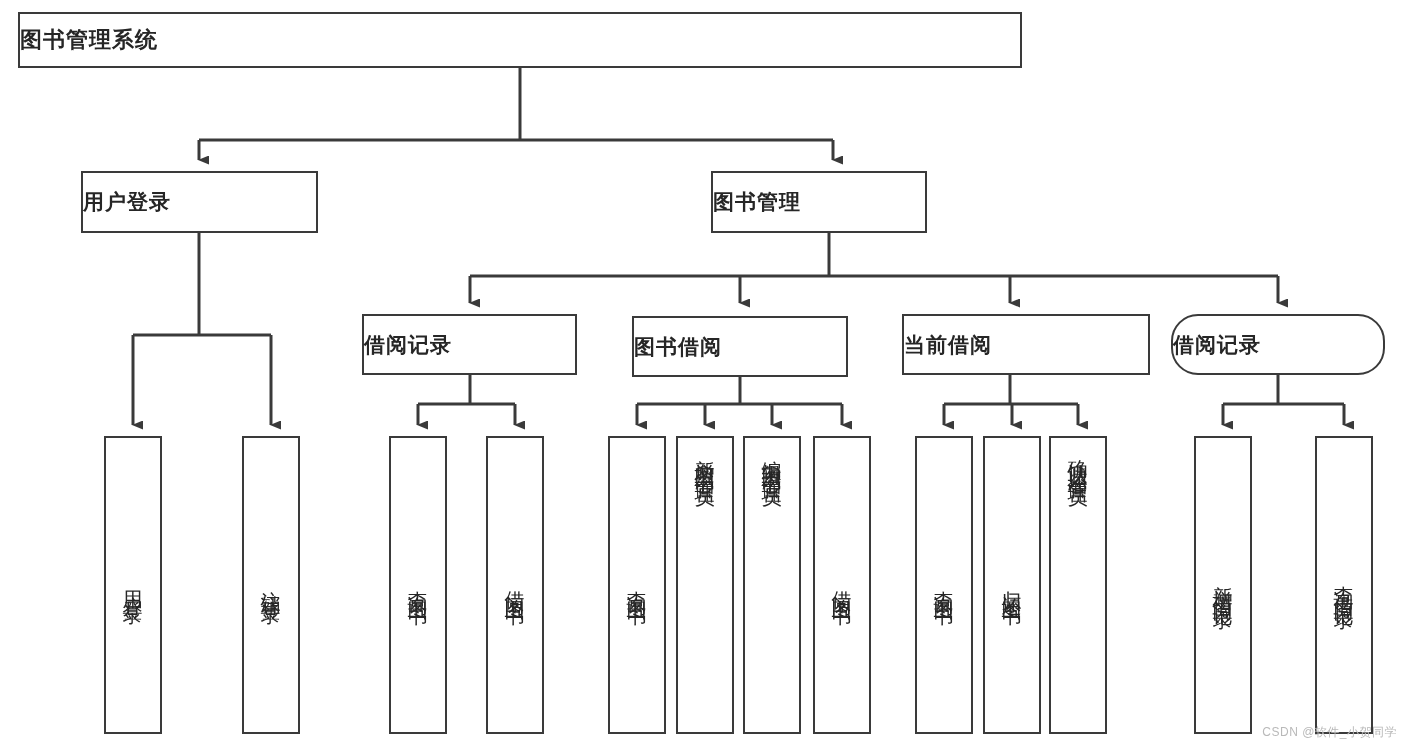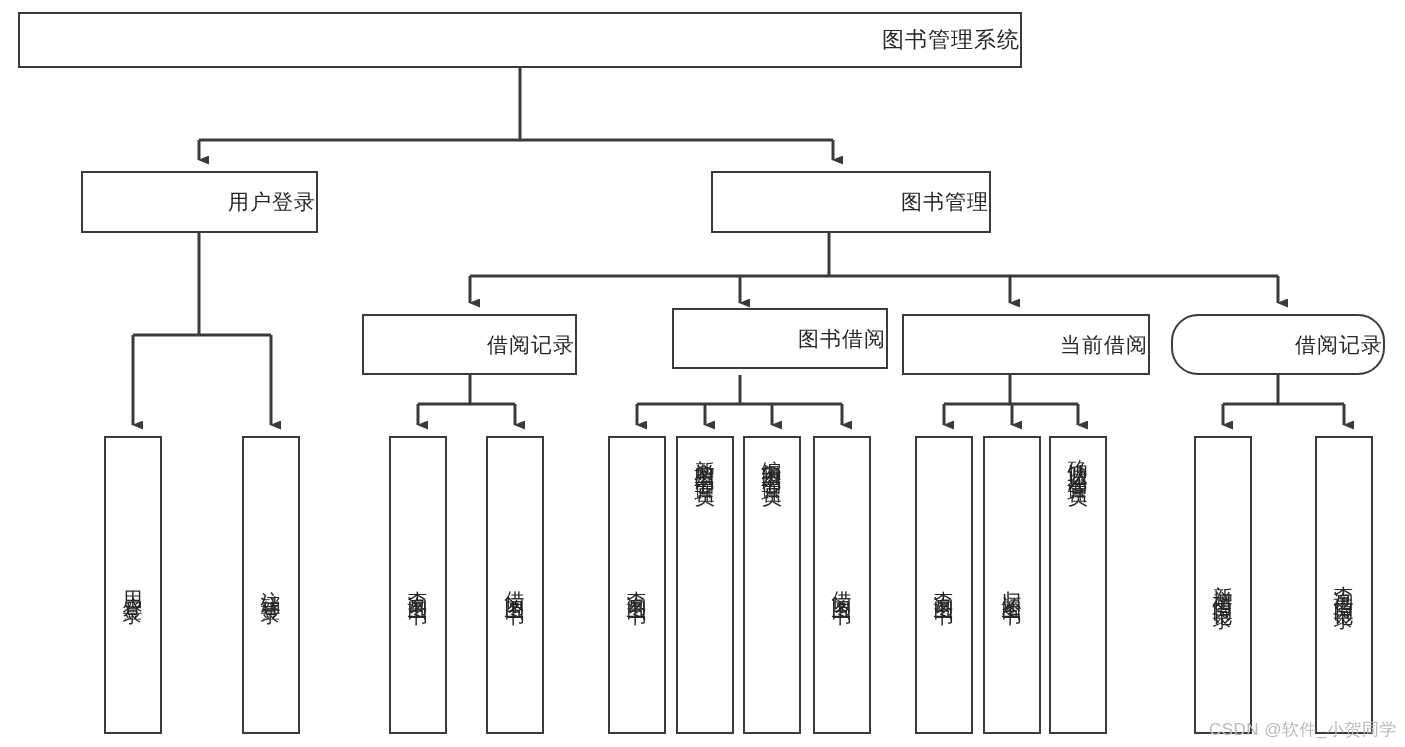--- a/index.html
+++ b/index.html
@@ -5,22 +5,23 @@
   html,body{margin:0;padding:0;background:#ffffff;}
   body{
     font-family:"Liberation Sans","DejaVu Sans",sans-serif;
     width:1405px;height:747px;overflow:hidden;position:relative;
   }
   #stage{position:relative;width:1405px;height:747px;background:#ffffff;}
   svg#wires{position:absolute;left:0;top:0;width:1405px;height:747px;}
   .node{
     position:absolute;box-sizing:border-box;
     border:2px solid #3a3a3a;background:#ffffff;
-    display:flex;align-items:center;justify-content:flex-end;
+    display:flex;align-items:center;justify-content:flex-start;
     color:#262626;
+    font-weight:bold;
   }
   .node.h{font-size:21px;letter-spacing:1px;}
   .node.root{font-size:22px;letter-spacing:1px;}
   .leaf{
     position:absolute;box-sizing:border-box;
     border:2px solid #3a3a3a;background:#ffffff;
     display:flex;align-items:flex-start;justify-content:center;
     color:#262626;font-size:20px;
     padding-top:6px;
   }
@@ -28,21 +29,21 @@
     writing-mode:vertical-rl;
     text-orientation:upright;
     letter-spacing:5px;
     line-height:1;
     white-space:nowrap;
   }
   .leaf.tall .vtxt{letter-spacing:4px;}
   .leaf.center{align-items:center;padding-top:0;}
   .watermark{
     position:absolute;right:8px;bottom:6px;
-    font-size:17px;color:#b9b9b9;letter-spacing:0.5px;
+    font-size:12px;color:#b9b9b9;letter-spacing:0.5px;
     user-select:none;pointer-events:none;white-space:nowrap;
   }
 </style>
 </head>
 <body>
 
 <div id="stage">
 
   <svg id="wires" viewBox="0 0 1405 747" xmlns="http://www.w3.org/2000/svg">
     <defs>
@@ -94,28 +95,28 @@
     </g>
   </svg>
 
   <div class="node root" style="left:18px;top:12px;width:1004px;height:56px;">
     <span>图书管理系统</span>
   </div>
 
   <div class="node h" style="left:81px;top:171px;width:237px;height:62px;">
     <span>用户登录</span>
   </div>
-  <div class="node h" style="left:711px;top:171px;width:280px;height:62px;">
+  <div class="node h" style="left:711px;top:171px;width:216px;height:62px;">
     <span>图书管理</span>
   </div>
 
   <div class="node h" style="left:362px;top:314px;width:215px;height:61px;">
     <span>借阅记录</span>
   </div>
-  <div class="node h" style="left:632px;top:308px;width:216px;height:61px;margin-left:40px;">
+  <div class="node h" style="left:632px;top:316px;width:216px;height:61px;">
     <span>图书借阅</span>
   </div>
   <div class="node h" style="left:902px;top:314px;width:248px;height:61px;">
     <span>当前借阅</span>
   </div>
   <div class="node h" style="left:1171px;top:314px;width:214px;height:61px;border-radius:27px;">
     <span>借阅记录</span>
   </div>
 
   <div class="leaf center" style="left:104px;top:436px;width:58px;height:298px;">

